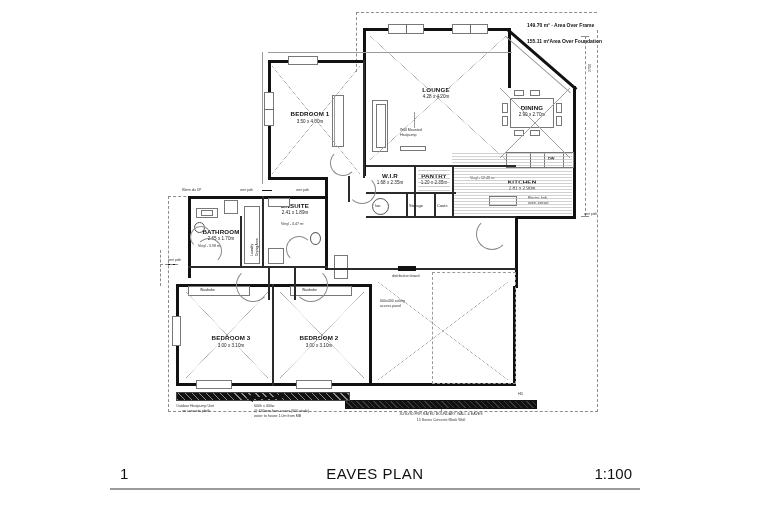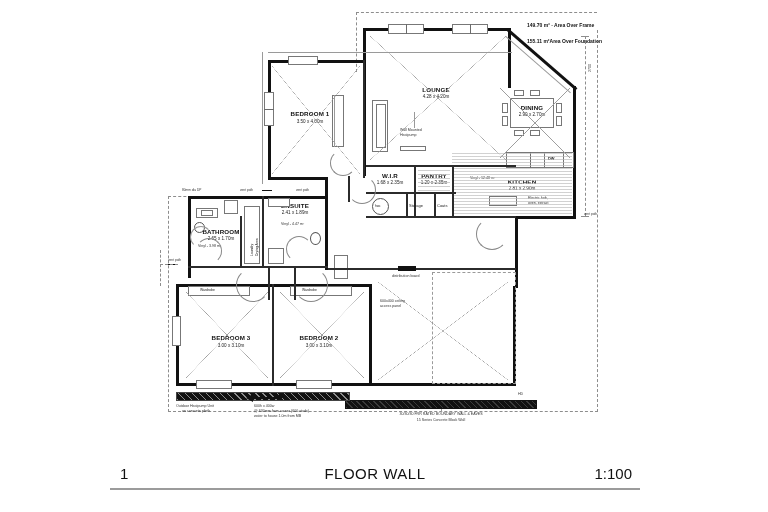--- a/index.html
+++ b/index.html
@@ -281,18 +281,18 @@
   <div class="dash-h" style="left:160px;top:264px;width:18px;"></div>
   <div class="dash-v" style="left:160px;top:250px;height:36px;"></div>
 
   <div class="box-dash" style="left:432px;top:272px;width:84px;height:112px;"></div>
 
   <div class="hair" style="left:268px;top:52px;width:244px;height:1px;"></div>
   <div class="hair" style="left:262px;top:52px;width:1px;height:132px;"></div>
 
   <div id="titleblock">
     <div id="tb-num">1</div>
-    <div id="tb-title">FLOOR WALL</div>
+    <div id="tb-title">EAVES PLAN</div>
     <div id="tb-scale">1:100</div>
     <div id="tb-rule"></div>
   </div>
 
 </div>
 
 </body></html>

